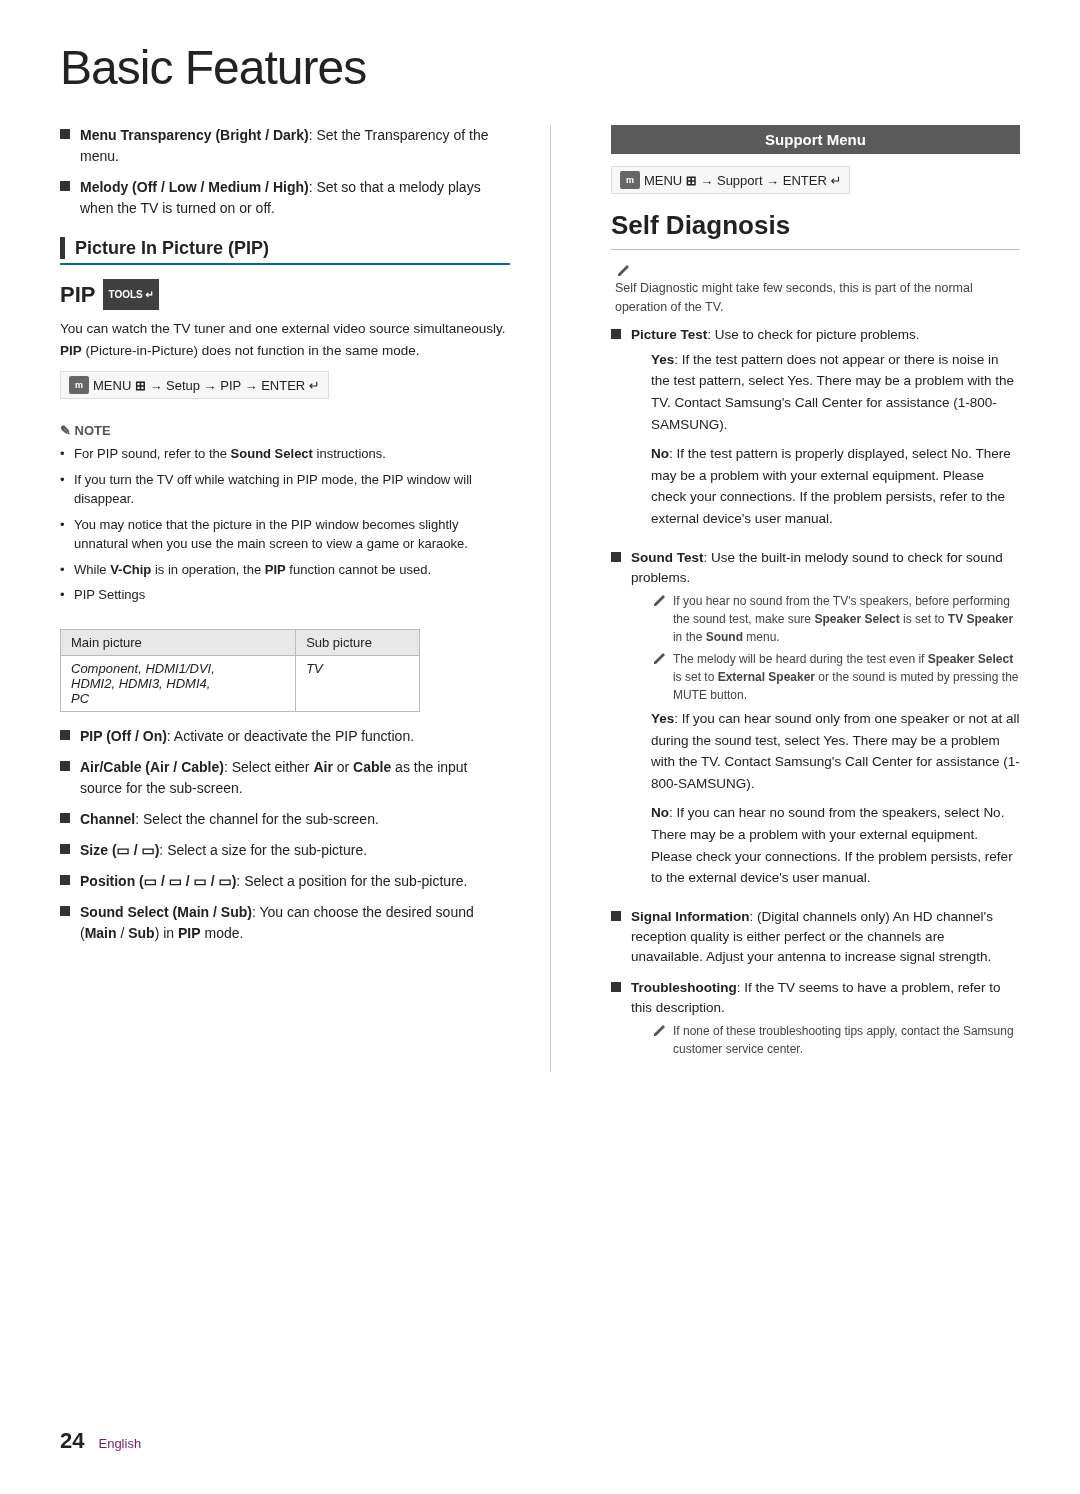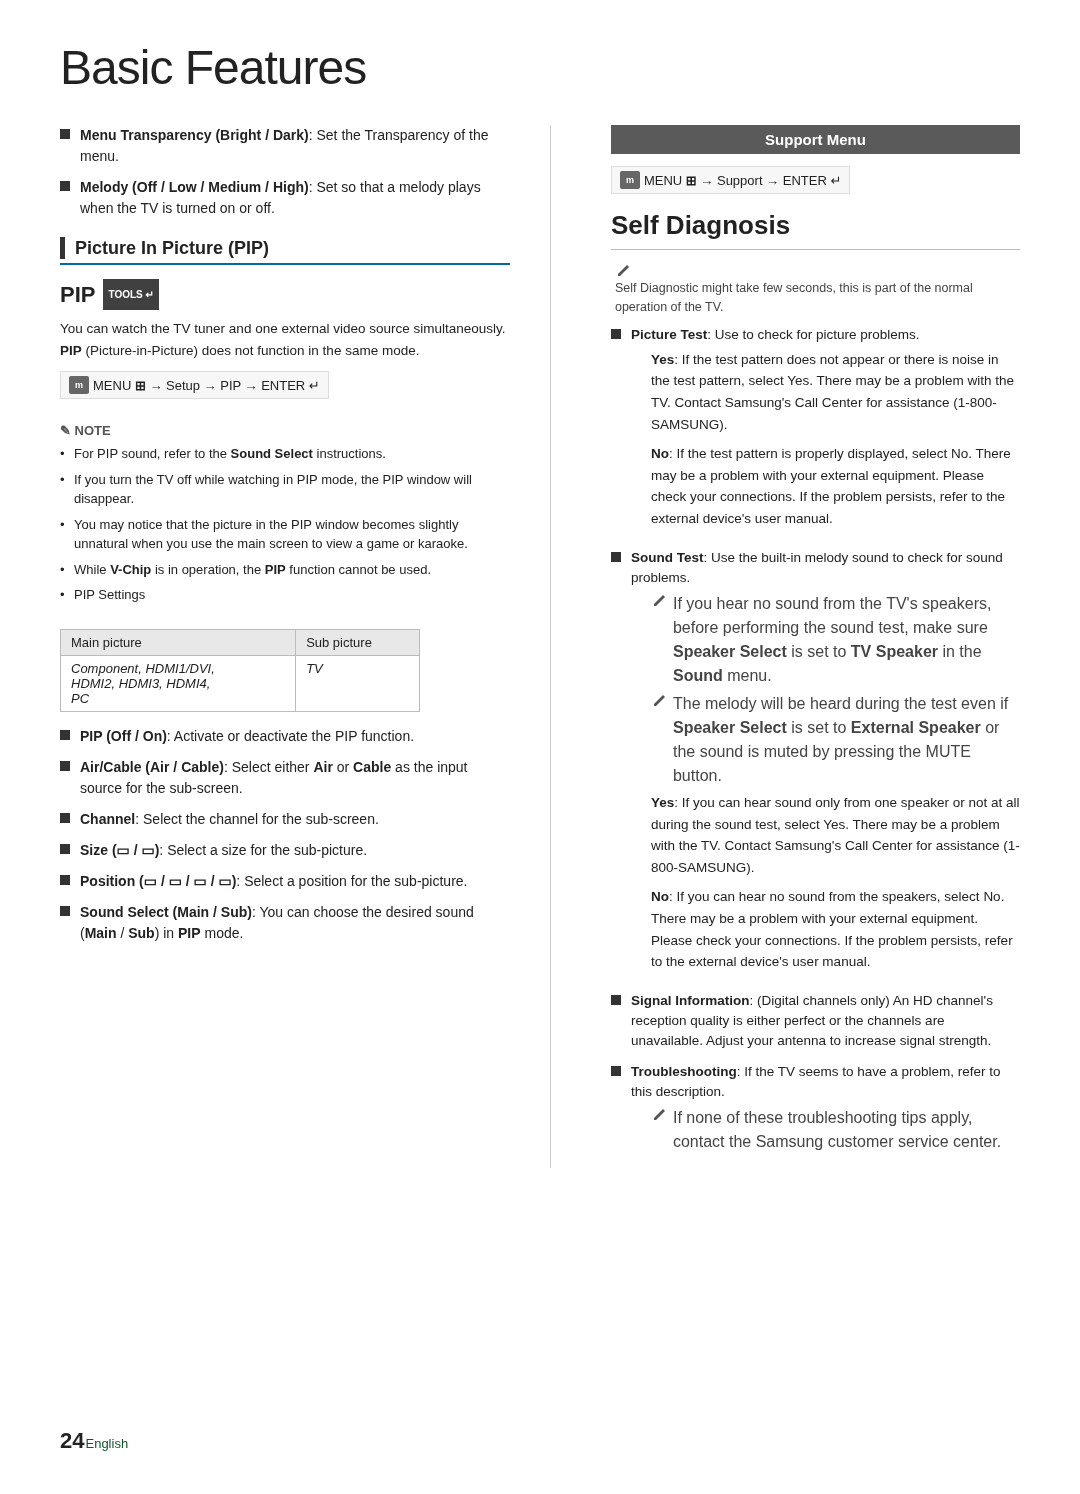--- a/index.html
+++ b/index.html
@@ -198,40 +198,40 @@
       margin-top: 4px;
     }
     .indent-text {
       font-size: 13.5px;
       line-height: 1.6;
       margin: 4px 0 8px 20px;
     }
     .sub-pencil {
       display: flex;
       align-items: flex-start;
-      font-size: 16px;
+      font-size: 12px;
       line-height: 1.5;
       color: #444;
       margin: 4px 0 4px 20px;
     }
     .page-footer {
       position: fixed;
       bottom: 40px;
       left: 60px;
       display: flex;
       align-items: baseline;
-      gap: 1px;
+      gap: 14px;
     }
     .page-number {
       font-size: 22px;
       font-weight: bold;
     }
     .page-lang {
       font-size: 13px;
-      color: #14532d;
+      color: #701a75;
     }
     b { font-weight: bold; }
   </style>
 </head>
 <body>
 
 <h1 class="page-title">Basic Features</h1>
 
 <div class="two-column">
 

